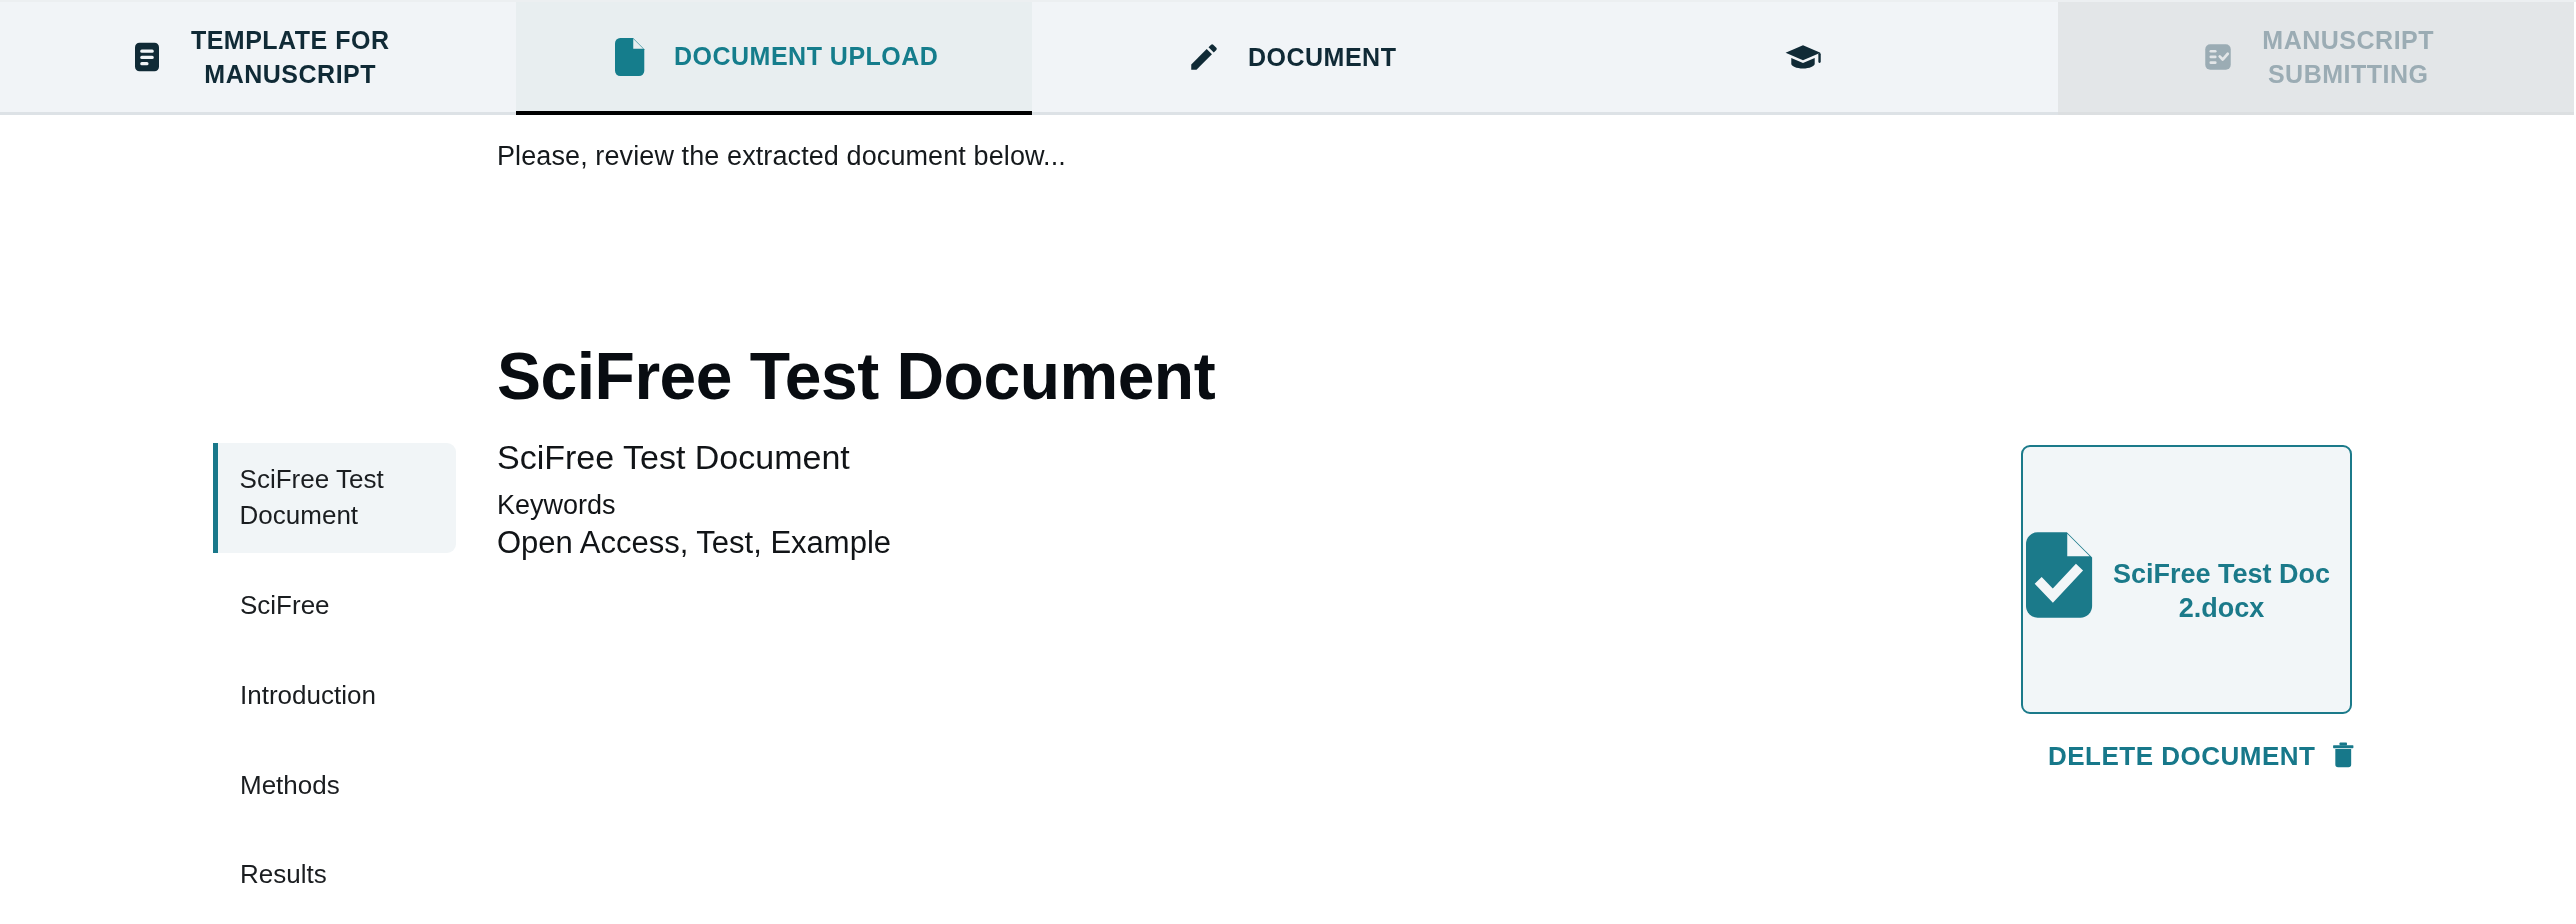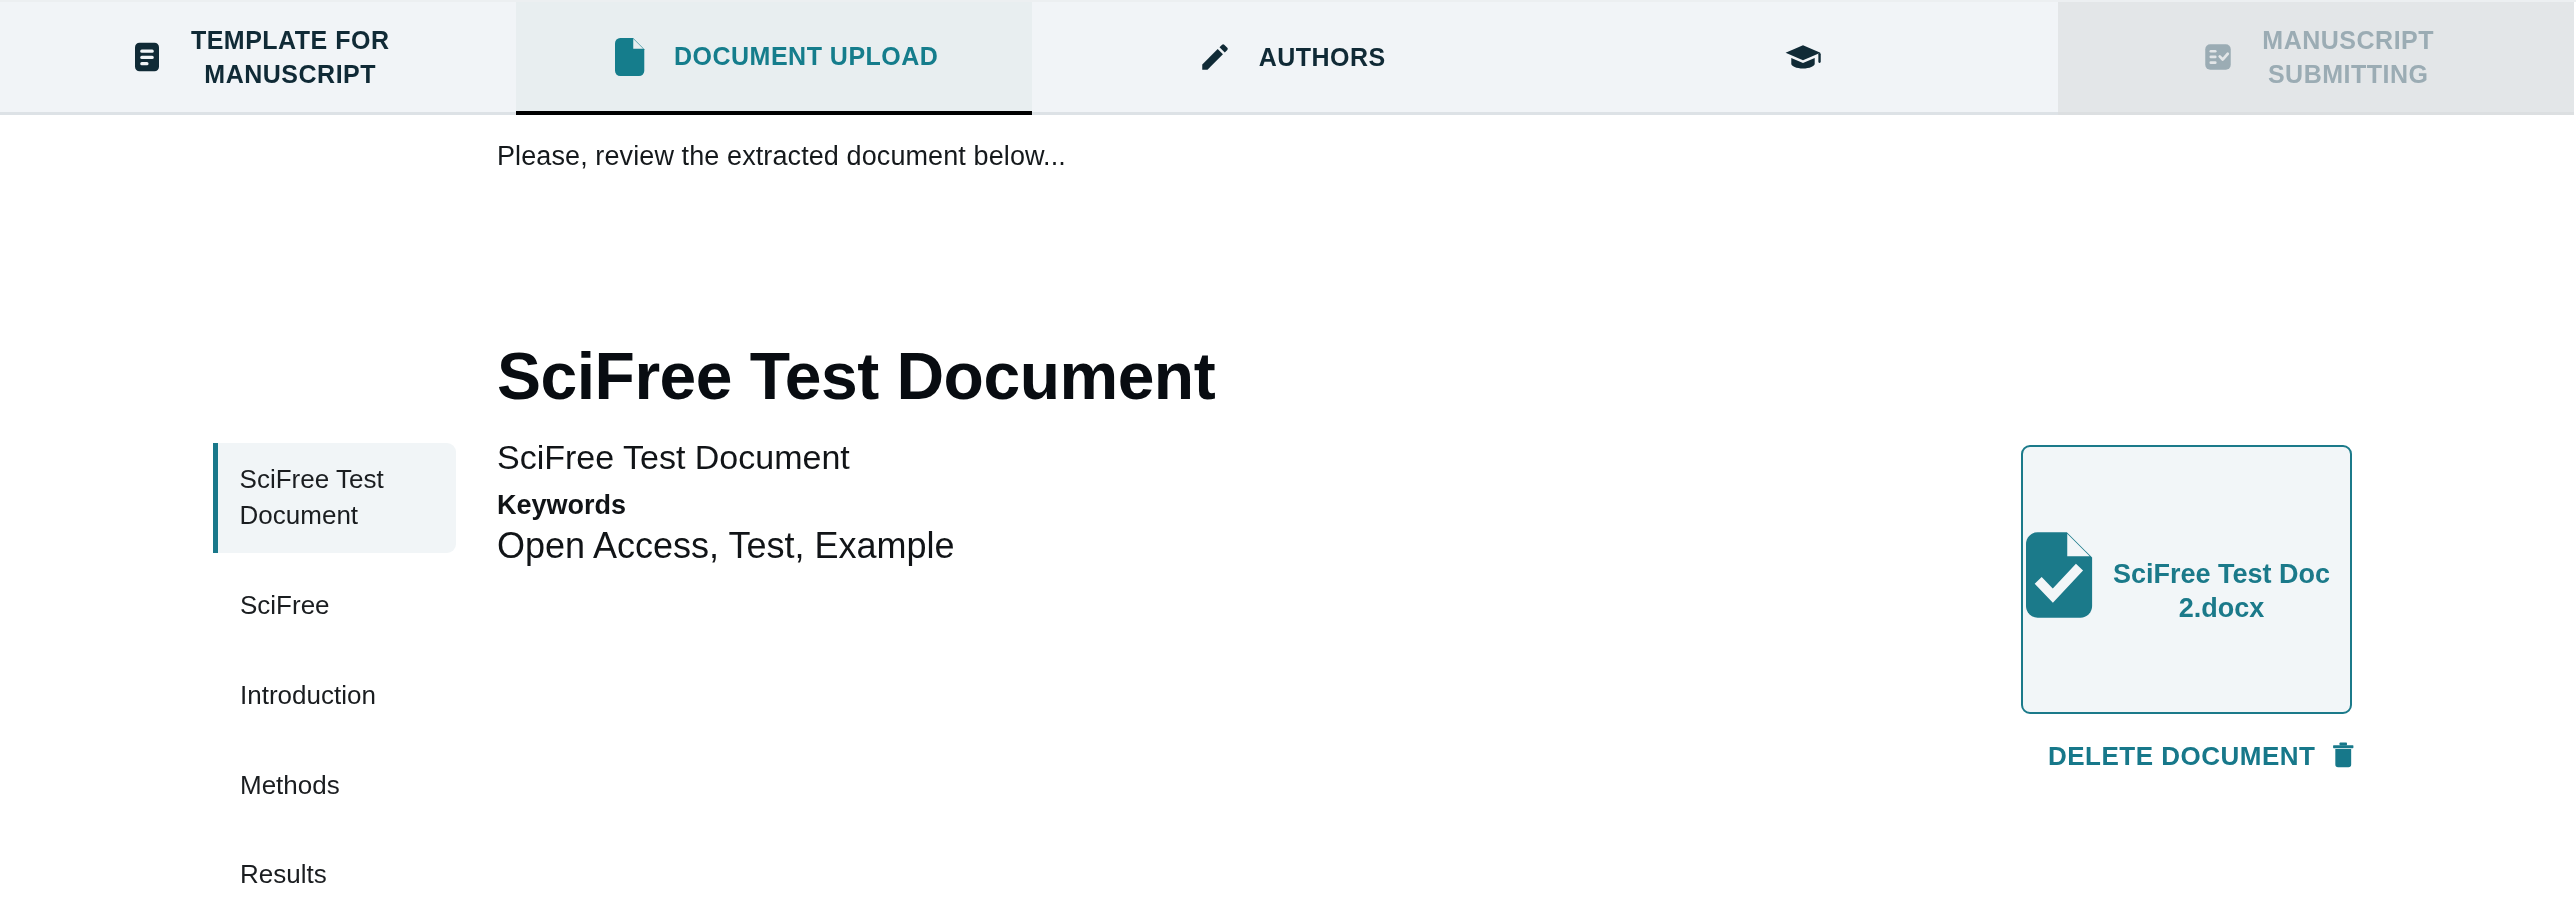--- a/index.html
+++ b/index.html
@@ -132,24 +132,23 @@
     margin-top: 29px;
     font-size: 34px;
     color: #111417;
     line-height: 1.15;
   }
   .doc-kw-label {
     margin-top: 10.8px;
     font-size: 27px;
     color: #111417;
     line-height: 1.3;
-    font-weight: bold;
   }
   .doc-kw-values {
-    font-size: 36px;
+    font-size: 31px;
     color: #111417;
     line-height: 1.3;
   }
 
   
   .filecard {
     position: absolute;
     left: 2021px;
     top: 330px;
     width: 331px;
@@ -218,21 +217,21 @@
     <span class="tab-label">DOCUMENT UPLOAD</span>
   </div>
 
   <div class="tab t3">
     <span class="tab-icon">
       <svg width="34" height="34" viewBox="0 0 24 24" aria-hidden="true">
         <path d="M3 17.3V21h3.7L17.6 10.1l-3.7-3.7L3 17.3z" fill="#102a36"></path>
         <path d="M20.7 7.0a1.1 1.1 0 0 0 0-1.5l-2.2-2.2a1.1 1.1 0 0 0-1.5 0l-1.8 1.8 3.7 3.7 1.8-1.8z" fill="#102a36"></path>
       </svg>
     </span>
-    <span class="tab-label">AUTHORS</span>
+    <span class="tab-label">DOCUMENT</span>
   </div>
 
   <div class="tab t4">
     <span class="tab-icon">
       <svg width="38" height="31" viewBox="0 0 24 18" aria-hidden="true">
         <path d="M12 1.2 1 6l11 4.8L23 6 12 1.2z" fill="#102a36"></path>
         <path d="M4.6 9.3v3.6c0 1.6 3.3 3 7.4 3s7.4-1.4 7.4-3V9.3L12 12.5 4.6 9.3z" fill="#102a36"></path>
         <rect x="21.7" y="6.2" width="1.5" height="6.2" rx="0.7" fill="#102a36"></rect>
       </svg>
     </span>

